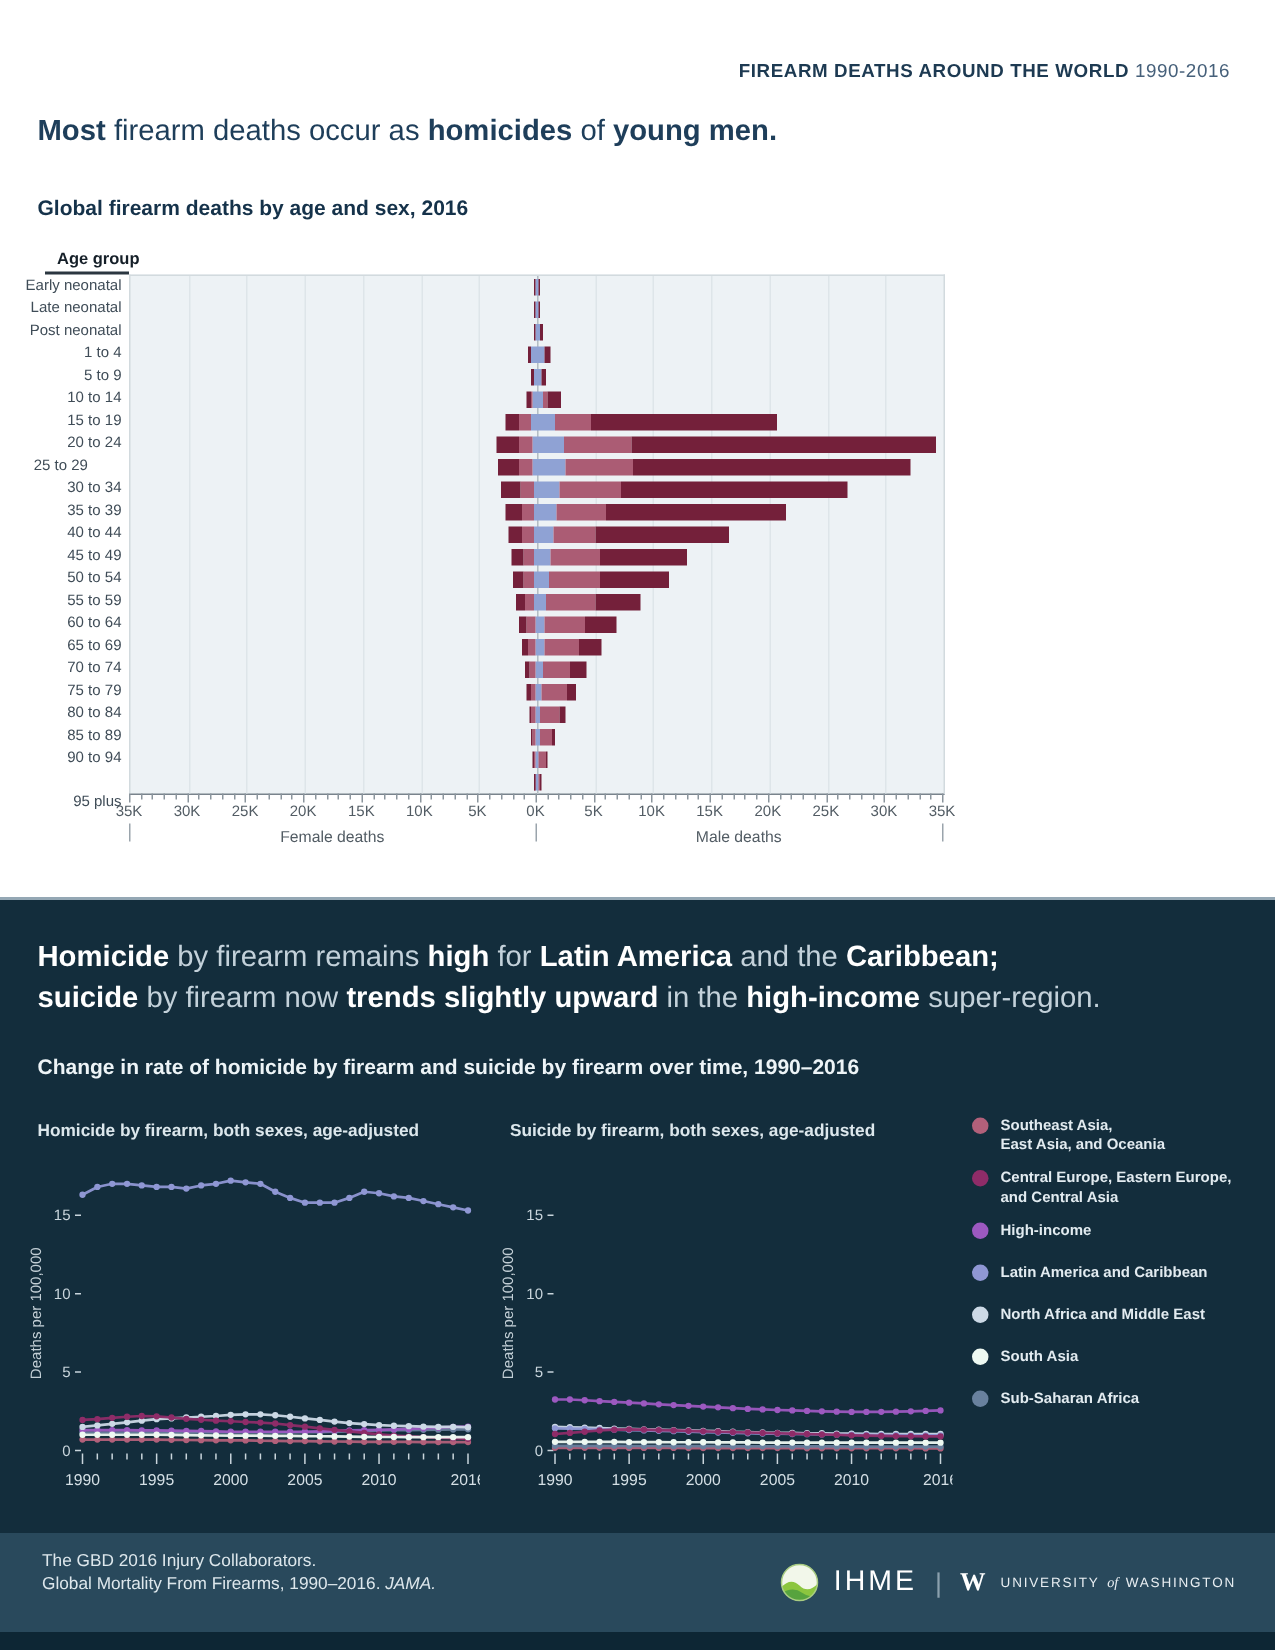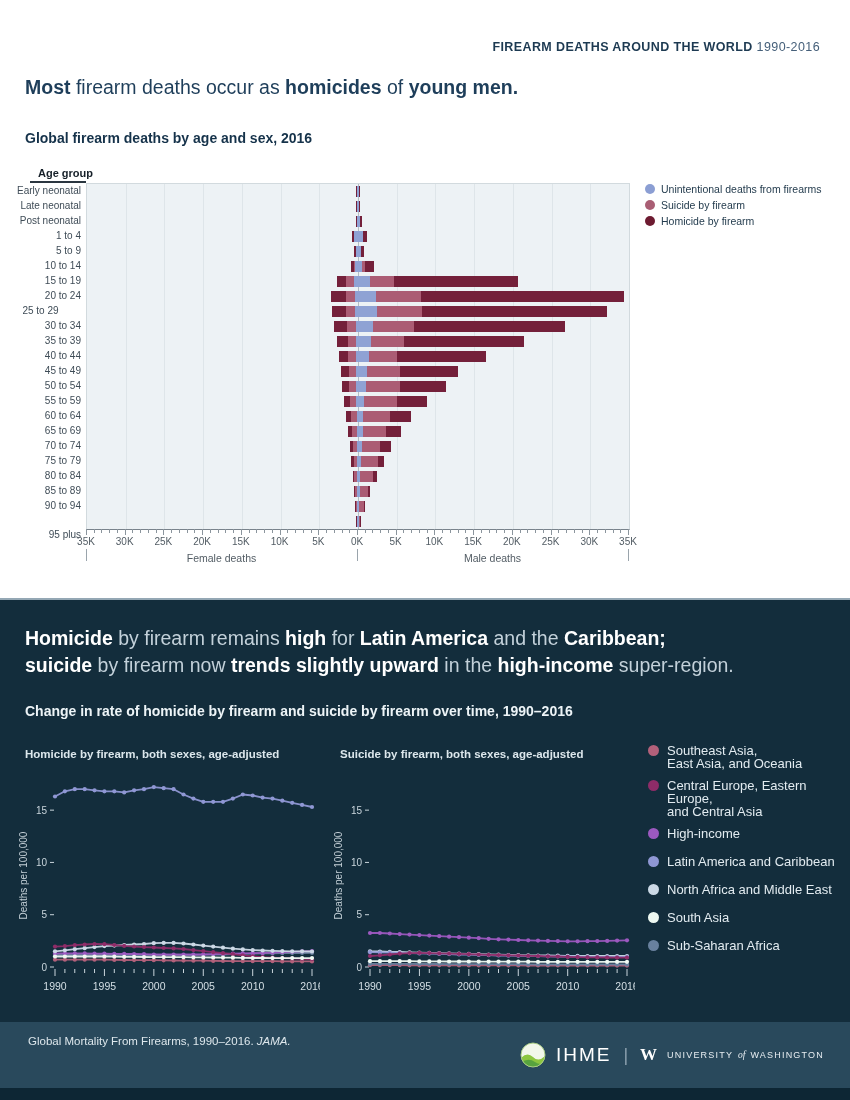--- a/index.html
+++ b/index.html
@@ -40,21 +40,21 @@
   .dark-divider{left:0;top:598px;width:850px;height:2px;background:#94a7b4;}
   .dark-band{left:0;top:600px;width:850px;height:422px;background:#132d3c;}
   .statement{left:25px;top:25px;font-size:19.5px;line-height:27px;color:#c3d1da;}
   .statement .rb{color:#ffffff;}
   .s2-heading{left:25px;top:103px;font-size:14px;font-weight:700;color:#edf4f7;}
   .lc-title{top:148px;font-size:11.5px;font-weight:700;color:#dce7ec;}
   .lc-svg{top:162px;}
   #region-legend{left:648px;top:144px;}
   .rleg-item{display:flex;gap:8px;align-items:flex-start;}
   .rleg-dot{width:11px;height:11px;border-radius:50%;flex:none;margin-top:1px;}
-  .rleg-text{font-size:13px;line-height:13px;color:#e2ebf0;}
+  .rleg-text{font-size:10px;line-height:13px;color:#e2ebf0;font-weight:bold;}
 
   
   .footer{left:0;top:1022px;width:850px;height:66px;background:#29495c;}
   .citation{left:28px;top:12px;font-size:11.5px;line-height:15px;color:#dde7ec;}
   .logos{position:absolute;right:26px;top:20px;display:flex;align-items:center;gap:10px;}
   .ihme-text{font-size:19px;color:#ffffff;letter-spacing:2px;}
   .logo-divider{color:#8ba0ae;font-size:18px;font-weight:300;margin:0 2px;}
   .uw-w{font-size:17px;font-weight:700;color:#ffffff;font-family:"Liberation Serif",serif;}
   .uw-rest{display:flex;align-items:baseline;gap:5px;}
   .uw-caps{font-size:9px;letter-spacing:1.2px;color:#e8eef2;}
@@ -335,34 +335,20 @@
       <div class="pyr-tlabel" style="left: 542px;">35K</div>
     </div>
 
   <div class="abs range-tick" style="left:86px;"></div>
   <div class="abs range-tick" style="left:357px;"></div>
   <div class="abs range-tick" style="left:628px;"></div>
 
   <div class="abs pyr-side-label" style="left:86px;">Female deaths</div>
   <div class="abs pyr-side-label" style="left:357px;">Male deaths</div>
 
-  <div class="abs" id="pyr-legend">
-      <div class="pleg-item">
-        <div class="pleg-dot" style="background: rgb(139, 158, 211);"></div>
-        <div class="pleg-label">Unintentional deaths from firearms</div>
-      </div>
-      <div class="pleg-item">
-        <div class="pleg-dot" style="background: rgb(169, 94, 116);"></div>
-        <div class="pleg-label">Suicide by firearm</div>
-      </div>
-      <div class="pleg-item">
-        <div class="pleg-dot" style="background: rgb(109, 27, 49);"></div>
-        <div class="pleg-label">Homicide by firearm</div>
-      </div>
-    </div>
 
   <div class="abs dark-divider"></div>
 
   <div class="abs dark-band">
     <div class="abs statement" style="left:25px;top:25px;"><span class="rb">Homicide</span><span> by firearm remains </span><span class="rb">high</span><span> for </span><span class="rb">Latin America</span><span> and the </span><span class="rb">Caribbean;</span></div>
     <div class="abs statement" style="left:25px;top:52px;"><span class="rb">suicide</span><span> by firearm now </span><span class="rb">trends slightly upward</span><span> in the </span><span class="rb">high-income</span><span> super-region.</span></div>
 
     <div class="abs s2-heading">Change in rate of homicide by firearm and suicide by firearm over time, 1990–2016</div>
 
     <div class="abs lc-title" style="left:25px;">Homicide by firearm, both sexes, age-adjusted</div>
@@ -892,20 +878,21 @@
           <div class="rleg-dot" style="background: rgb(105, 129, 158);"></div>
           <div class="rleg-text">
             <div>Sub-Saharan Africa</div>
           </div>
         </div>
       </div>
   </div>
 
   <div class="abs footer">
     <div class="abs citation">
+      <div><span>The GBD 2016 Injury Collaborators.</span></div>
       <div><span>Global Mortality From Firearms, 1990–2016. </span><span class="ri">JAMA.</span></div>
     </div>
     <div class="logos">
       <svg width="26" height="26" viewBox="0 0 26 26">
         <defs>
             <clipPath id="ihmeclip">
               <circle cx="13" cy="13" r="12"></circle>
             </clipPath>
           </defs>
         <circle cx="13" cy="13" r="12" fill="#f2f7ea"></circle>

